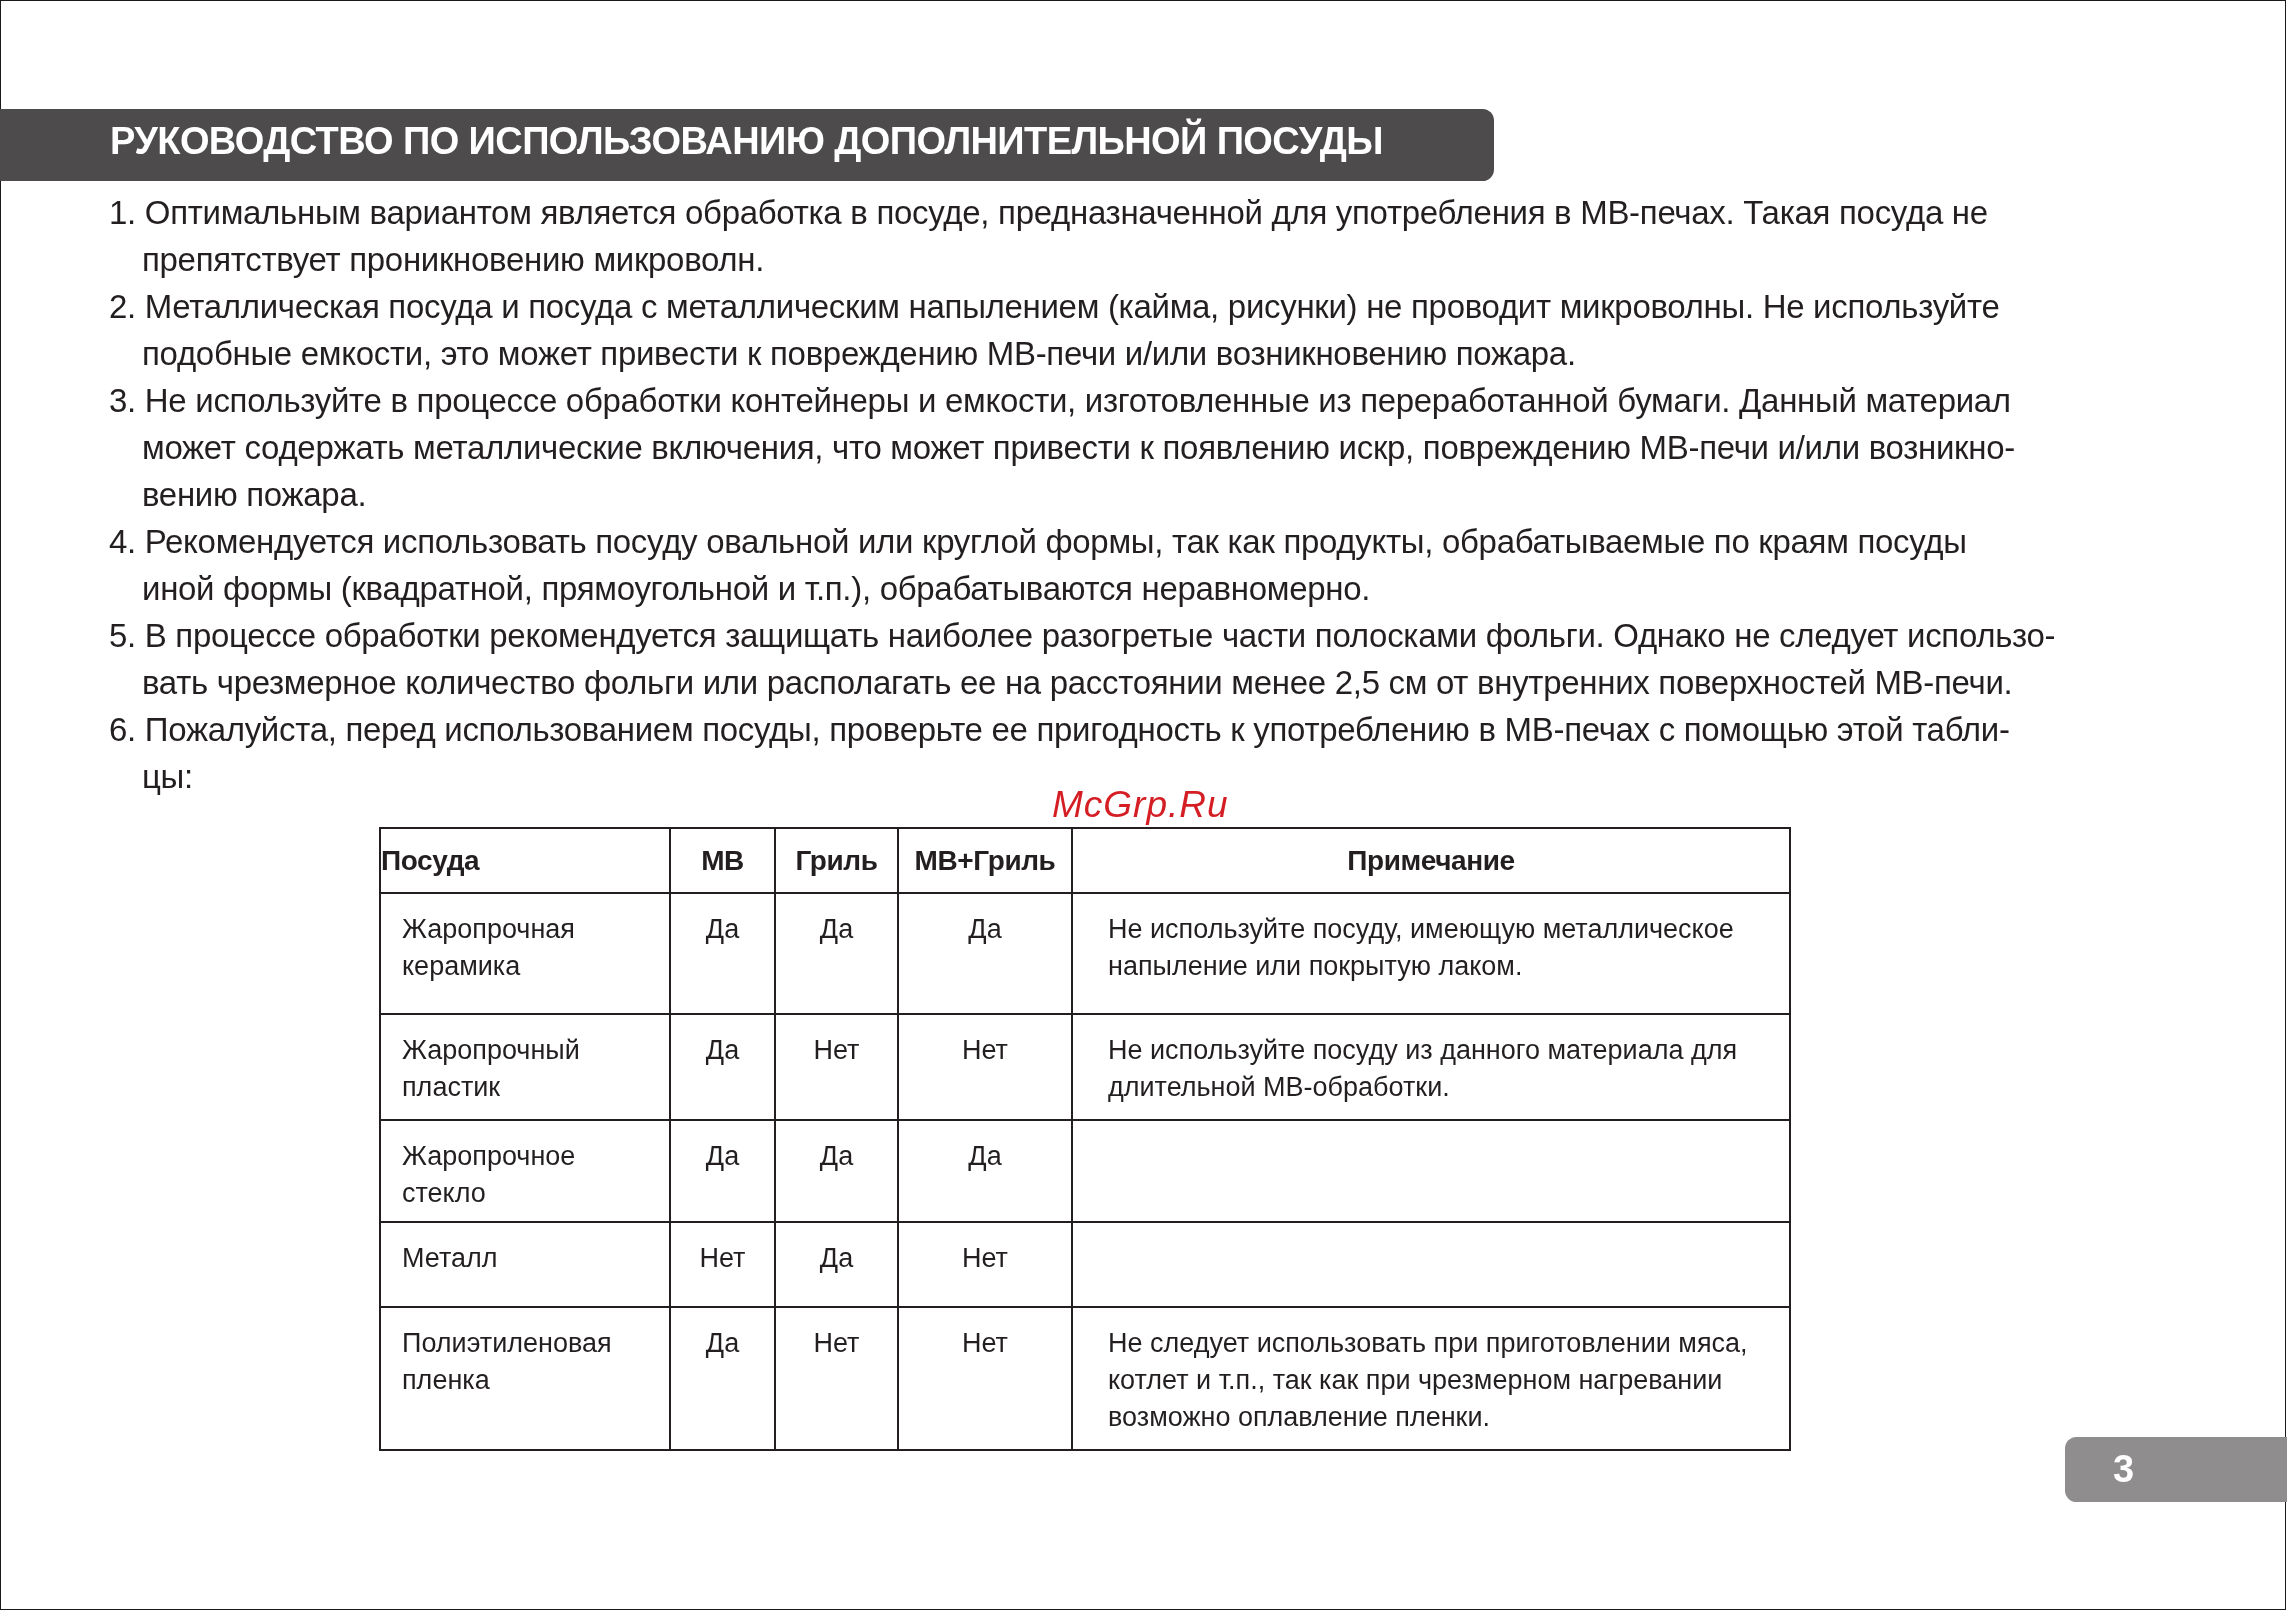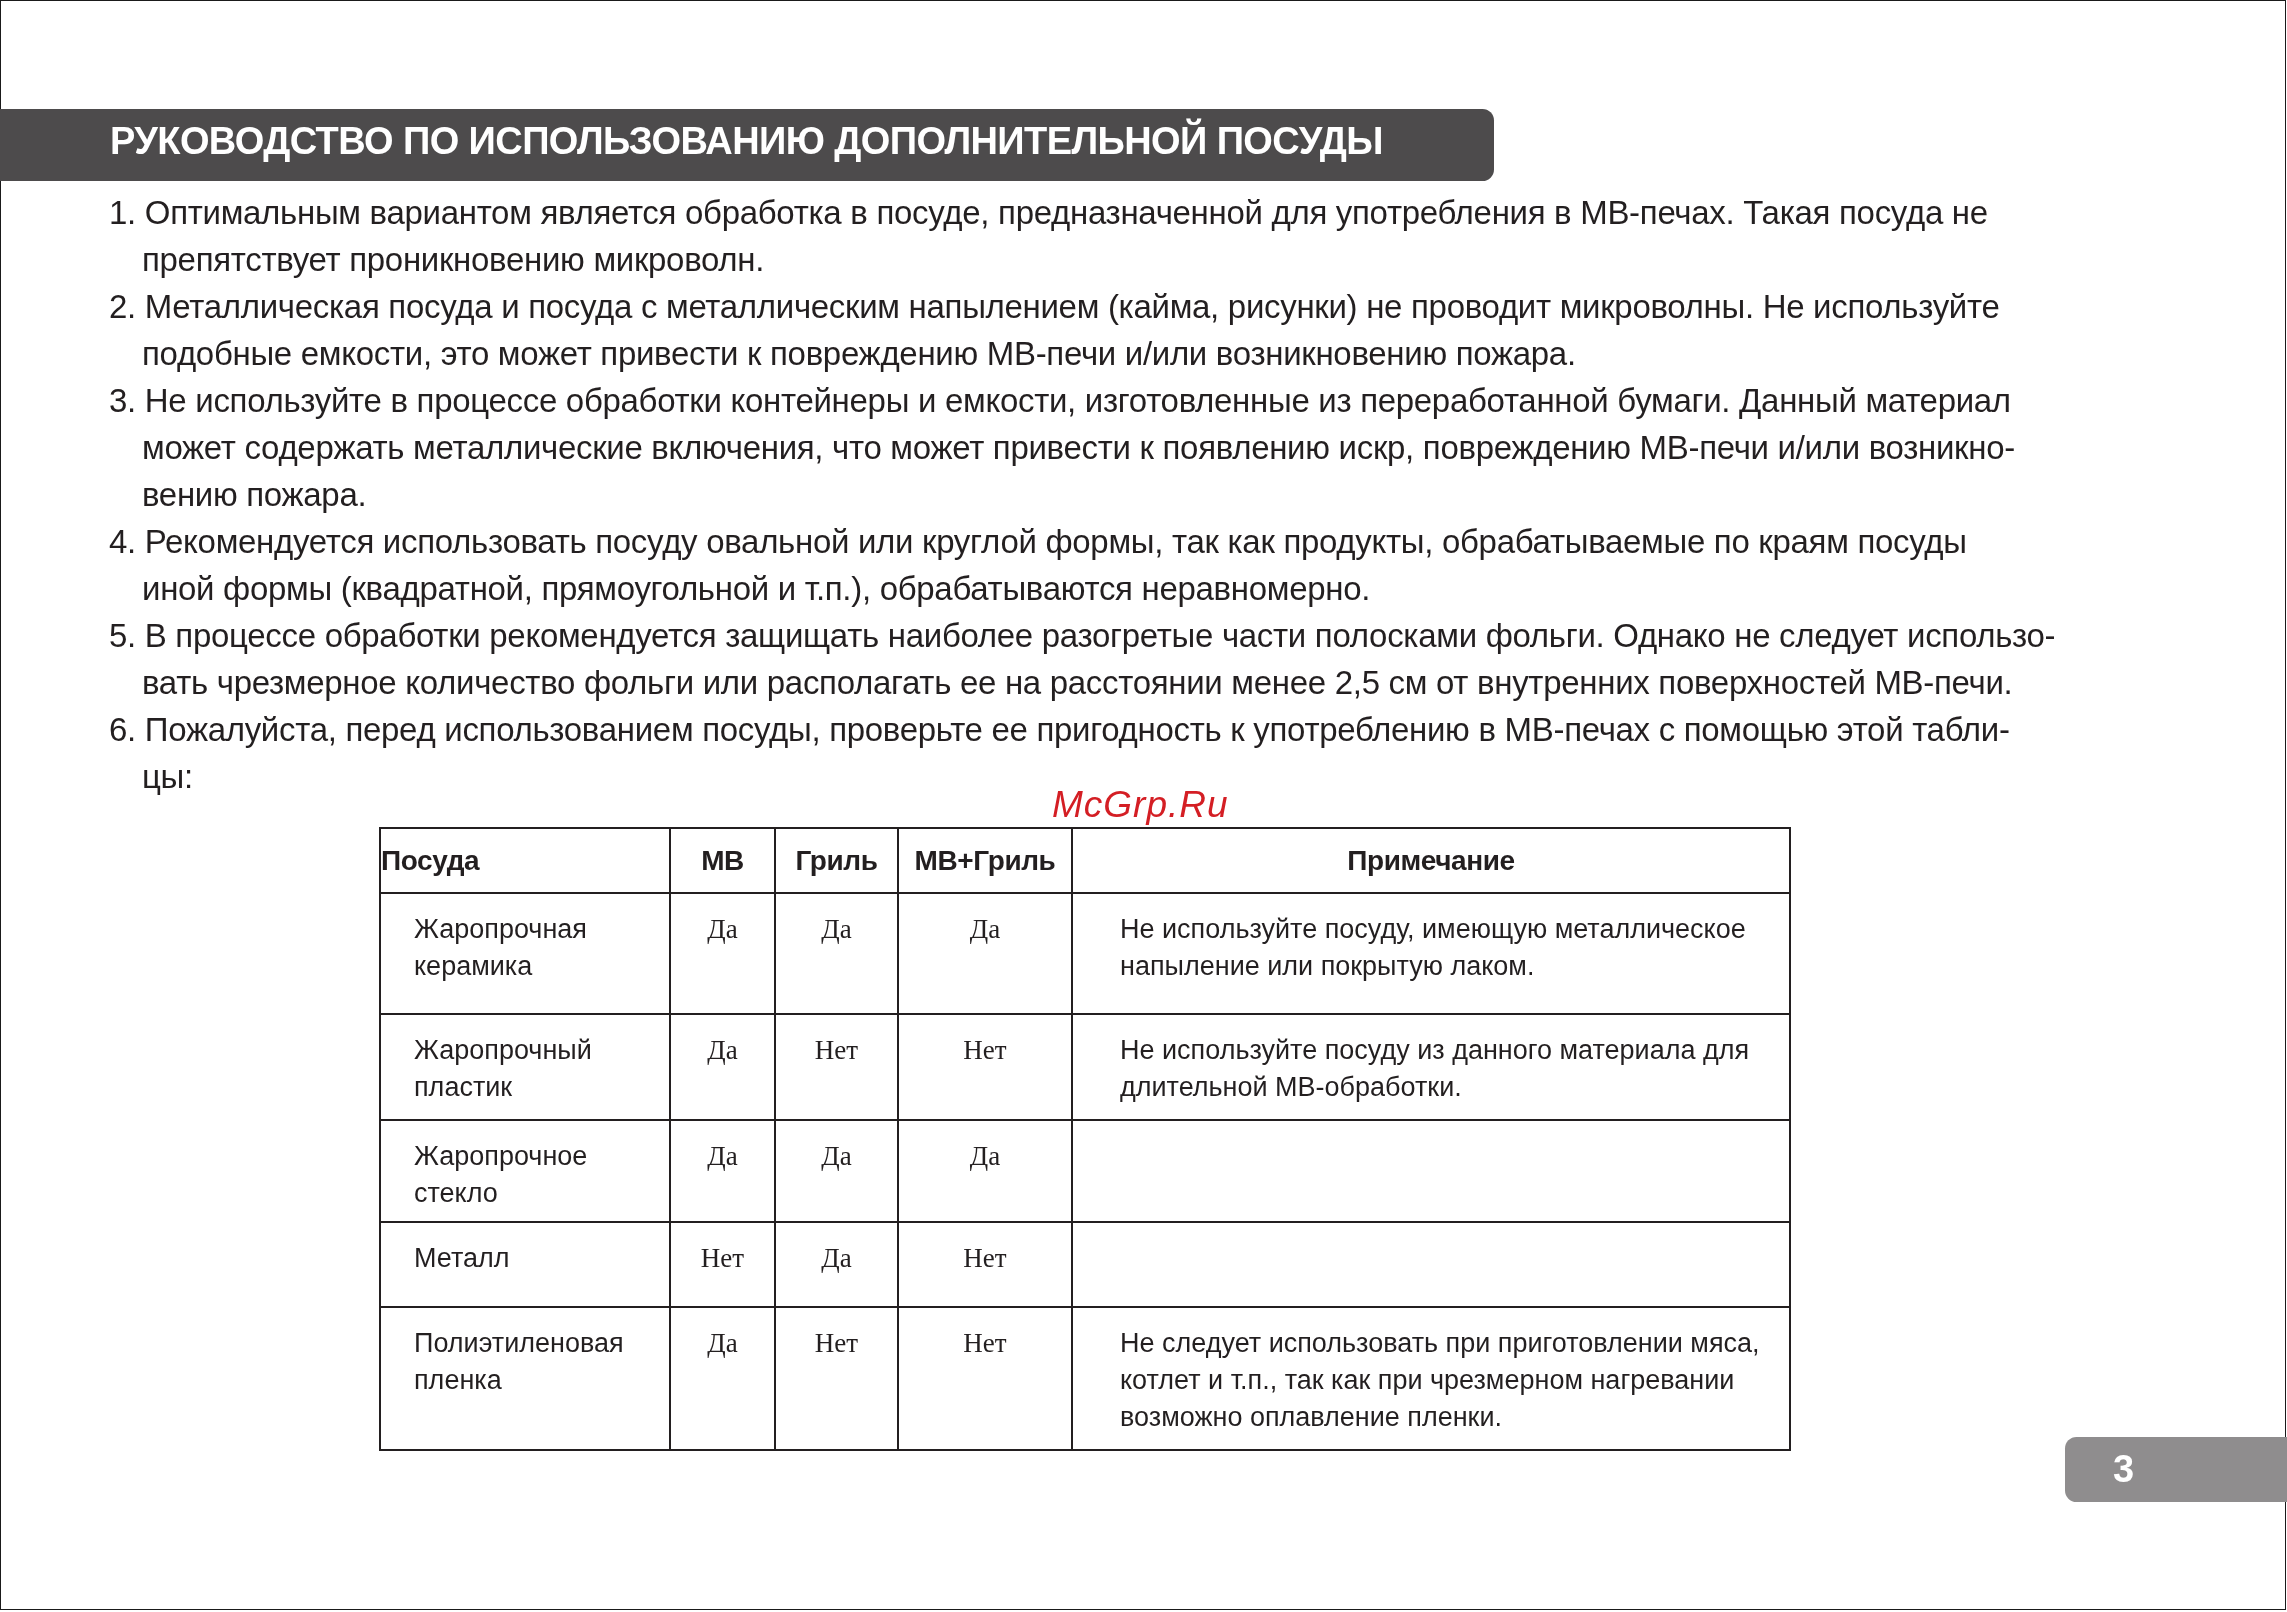--- a/index.html
+++ b/index.html
@@ -17,25 +17,25 @@
   .line.cont { padding-left: 33px; }
   .watermark { position: absolute; left: 1052px; top: 784px; font-size: 37px; font-style: italic;
                color: #d41e24; letter-spacing: 1px; white-space: nowrap; }
   table.ware { position: absolute; left: 379px; top: 827px; border-collapse: collapse;
                font-size: 27px; table-layout: fixed; }
   table.ware th, table.ware td { border: 2.9px solid #231f20; padding: 0; vertical-align: top; }
   table.ware th { height: 63px; vertical-align: middle; font-weight: bold; font-size: 28px; letter-spacing: -0.4px; }
   .c1 { width: 288px; } .c2 { width: 103px; border-radius: 32px; } .c3 { width: 121px; } .c4 { width: 172px; } .c5 { width: 716px; }
   th.c1 { text-align: left; padding-left: 71px; }
   td .cell { padding: 17.3px 17.3px 0 21px; line-height: 37px; }
-  td.yn .cell { text-align: center; padding-left: 0; padding-right: 0; font-family: Liberation Serif, serif; }
+  td.yn .cell { text-align: center; padding-left: 0; padding-right: 0; }
   td.note .cell { padding-left: 35px; padding-right: 9.6px; }
   tr.r1 td { height: 119px; } tr.r2 td { height: 104px; } tr.r3 td { height: 100px; border-radius: 14px; }
   tr.r4 td { height: 83px; } tr.r5 td { height: 141px; }
-  .ln { display: block; white-space: nowrap; margin-left: 12px; }
+  .ln { display: block; white-space: nowrap; }
   .page-badge { position: absolute; left: 2065px; top: 1437px; width: 231px; height: 65px;
                 background: #8f8d8e; border-radius: 11.5px 0 0 11.5px; }
   .page-num { position: absolute; left: 48px; top: 0; line-height: 65px; font-size: 38px;
               font-weight: bold; color: #ffffff; }
 </style>
 </head>
 <body>
 
 <div class="page-border"></div>
 

